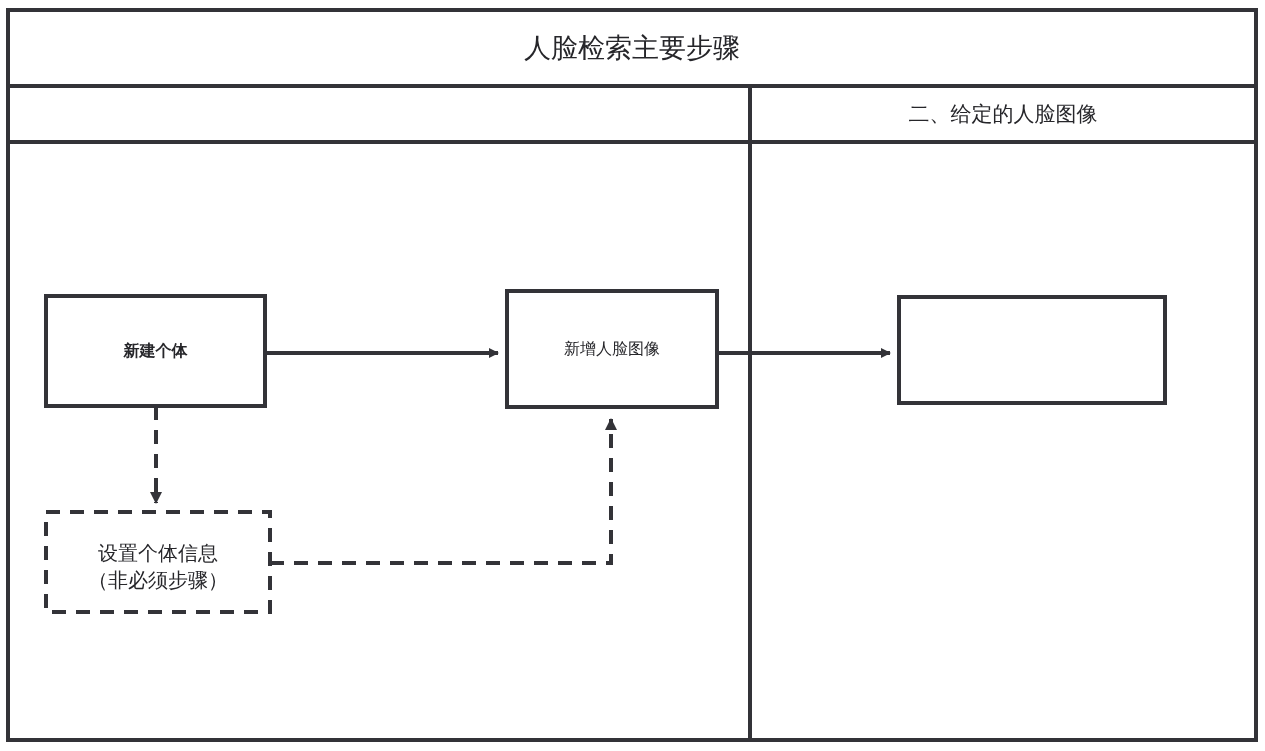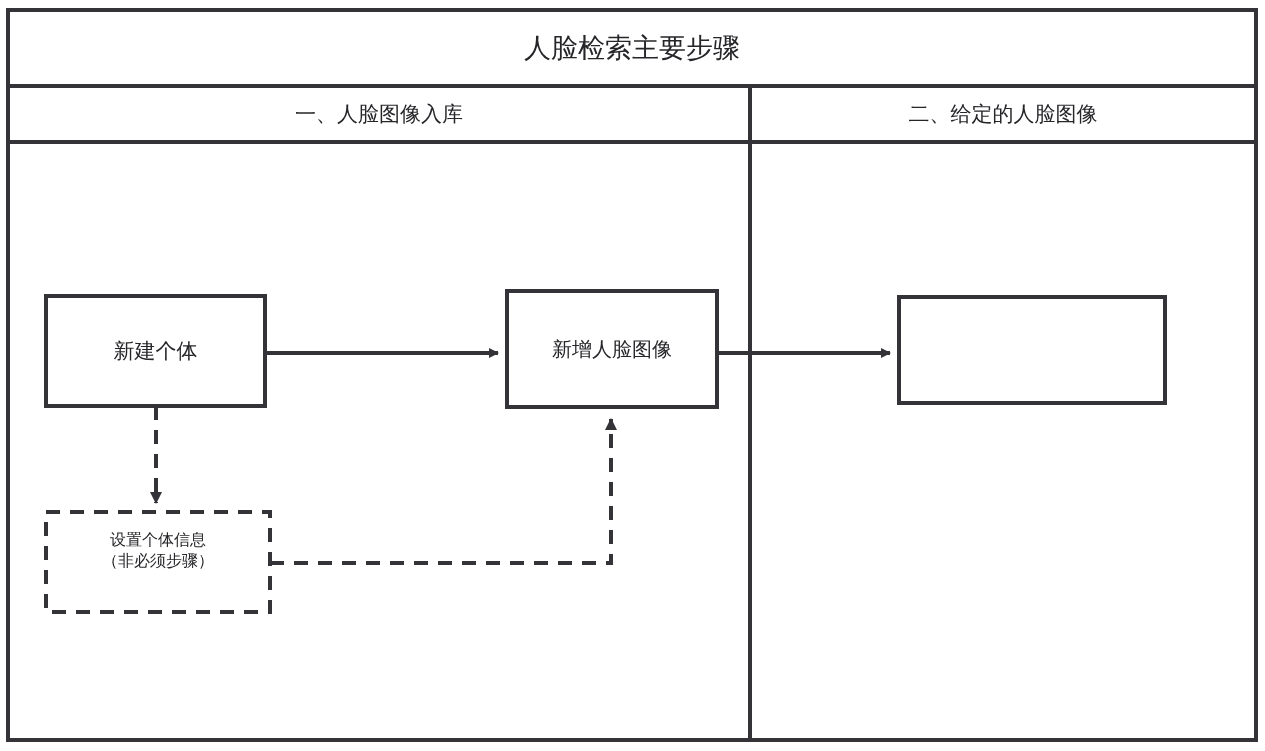--- a/index.html
+++ b/index.html
@@ -14,24 +14,24 @@
   #canvas{position:relative;width:1265px;height:751px;}
   svg.layer{position:absolute;left:0;top:0;width:1265px;height:751px;}
 
   .txt{position:absolute;display:flex;align-items:center;justify-content:center;
        text-align:center;line-height:1.34;white-space:pre-line;color:#26262a;}
 
   #title-text{left:8px;top:10px;width:1248px;height:76px;font-size:27px;}
   #col1-text{left:8px;top:86px;width:742px;height:56px;font-size:21px;}
   #col2-text{left:750px;top:86px;width:506px;height:56px;font-size:21px;}
 
-  #box1-text{left:46px;top:296px;width:219px;height:110px;font-size:21px;}
-  #box2-text{left:507px;top:291px;width:210px;height:116px;font-size:20px;}
+  #box1-text{left:46px;top:296px;width:219px;height:110px;font-size:16px;font-weight:bold;}
+  #box2-text{left:507px;top:291px;width:210px;height:116px;font-size:16px;}
   #box3-text{left:899px;top:297px;width:266px;height:106px;font-size:20px;}
-  #dbox-text{left:46px;top:500px;width:224px;height:100px;font-size:16px;}
+  #dbox-text{left:46px;top:517px;width:224px;height:100px;font-size:20px;}
 </style>
 </head>
 <body>
 
 <div id="canvas">
 
   <svg class="layer" viewBox="0 0 1265 751" xmlns="http://www.w3.org/2000/svg">
     <defs>
       <marker id="ah" markerWidth="10" markerHeight="10" refX="9" refY="5" orient="auto" markerUnits="userSpaceOnUse">
         <path d="M0,0 L10,5 L0,10 z" fill="#333338"></path>
@@ -57,21 +57,20 @@
 
     <line x1="717" y1="353" x2="890" y2="353" stroke="#333338" stroke-width="4" marker-end="url(#ah)"></line>
 
     <line x1="156" y1="406" x2="156" y2="503" stroke="#333338" stroke-width="4" stroke-dasharray="14 10" marker-end="url(#ah-d)"></line>
 
     <path d="M270,563 L611,563 L611,419" fill="none" stroke="#333338" stroke-width="4" stroke-dasharray="14 10" marker-end="url(#ah-d)"></path>
   </svg>
 
   <div class="txt" id="title-text">人脸检索主要步骤</div>
 
-  <div class="txt" id="col1-text">一、人脸图像入库</div>
   <div class="txt" id="col2-text">二、给定的人脸图像</div>
 
   <div class="txt" id="box1-text">新建个体</div>
   <div class="txt" id="box2-text">新增人脸图像</div>
   <div class="txt" id="dbox-text">设置个体信息
 （非必须步骤）</div>
 
 </div>
 
 </body></html>

